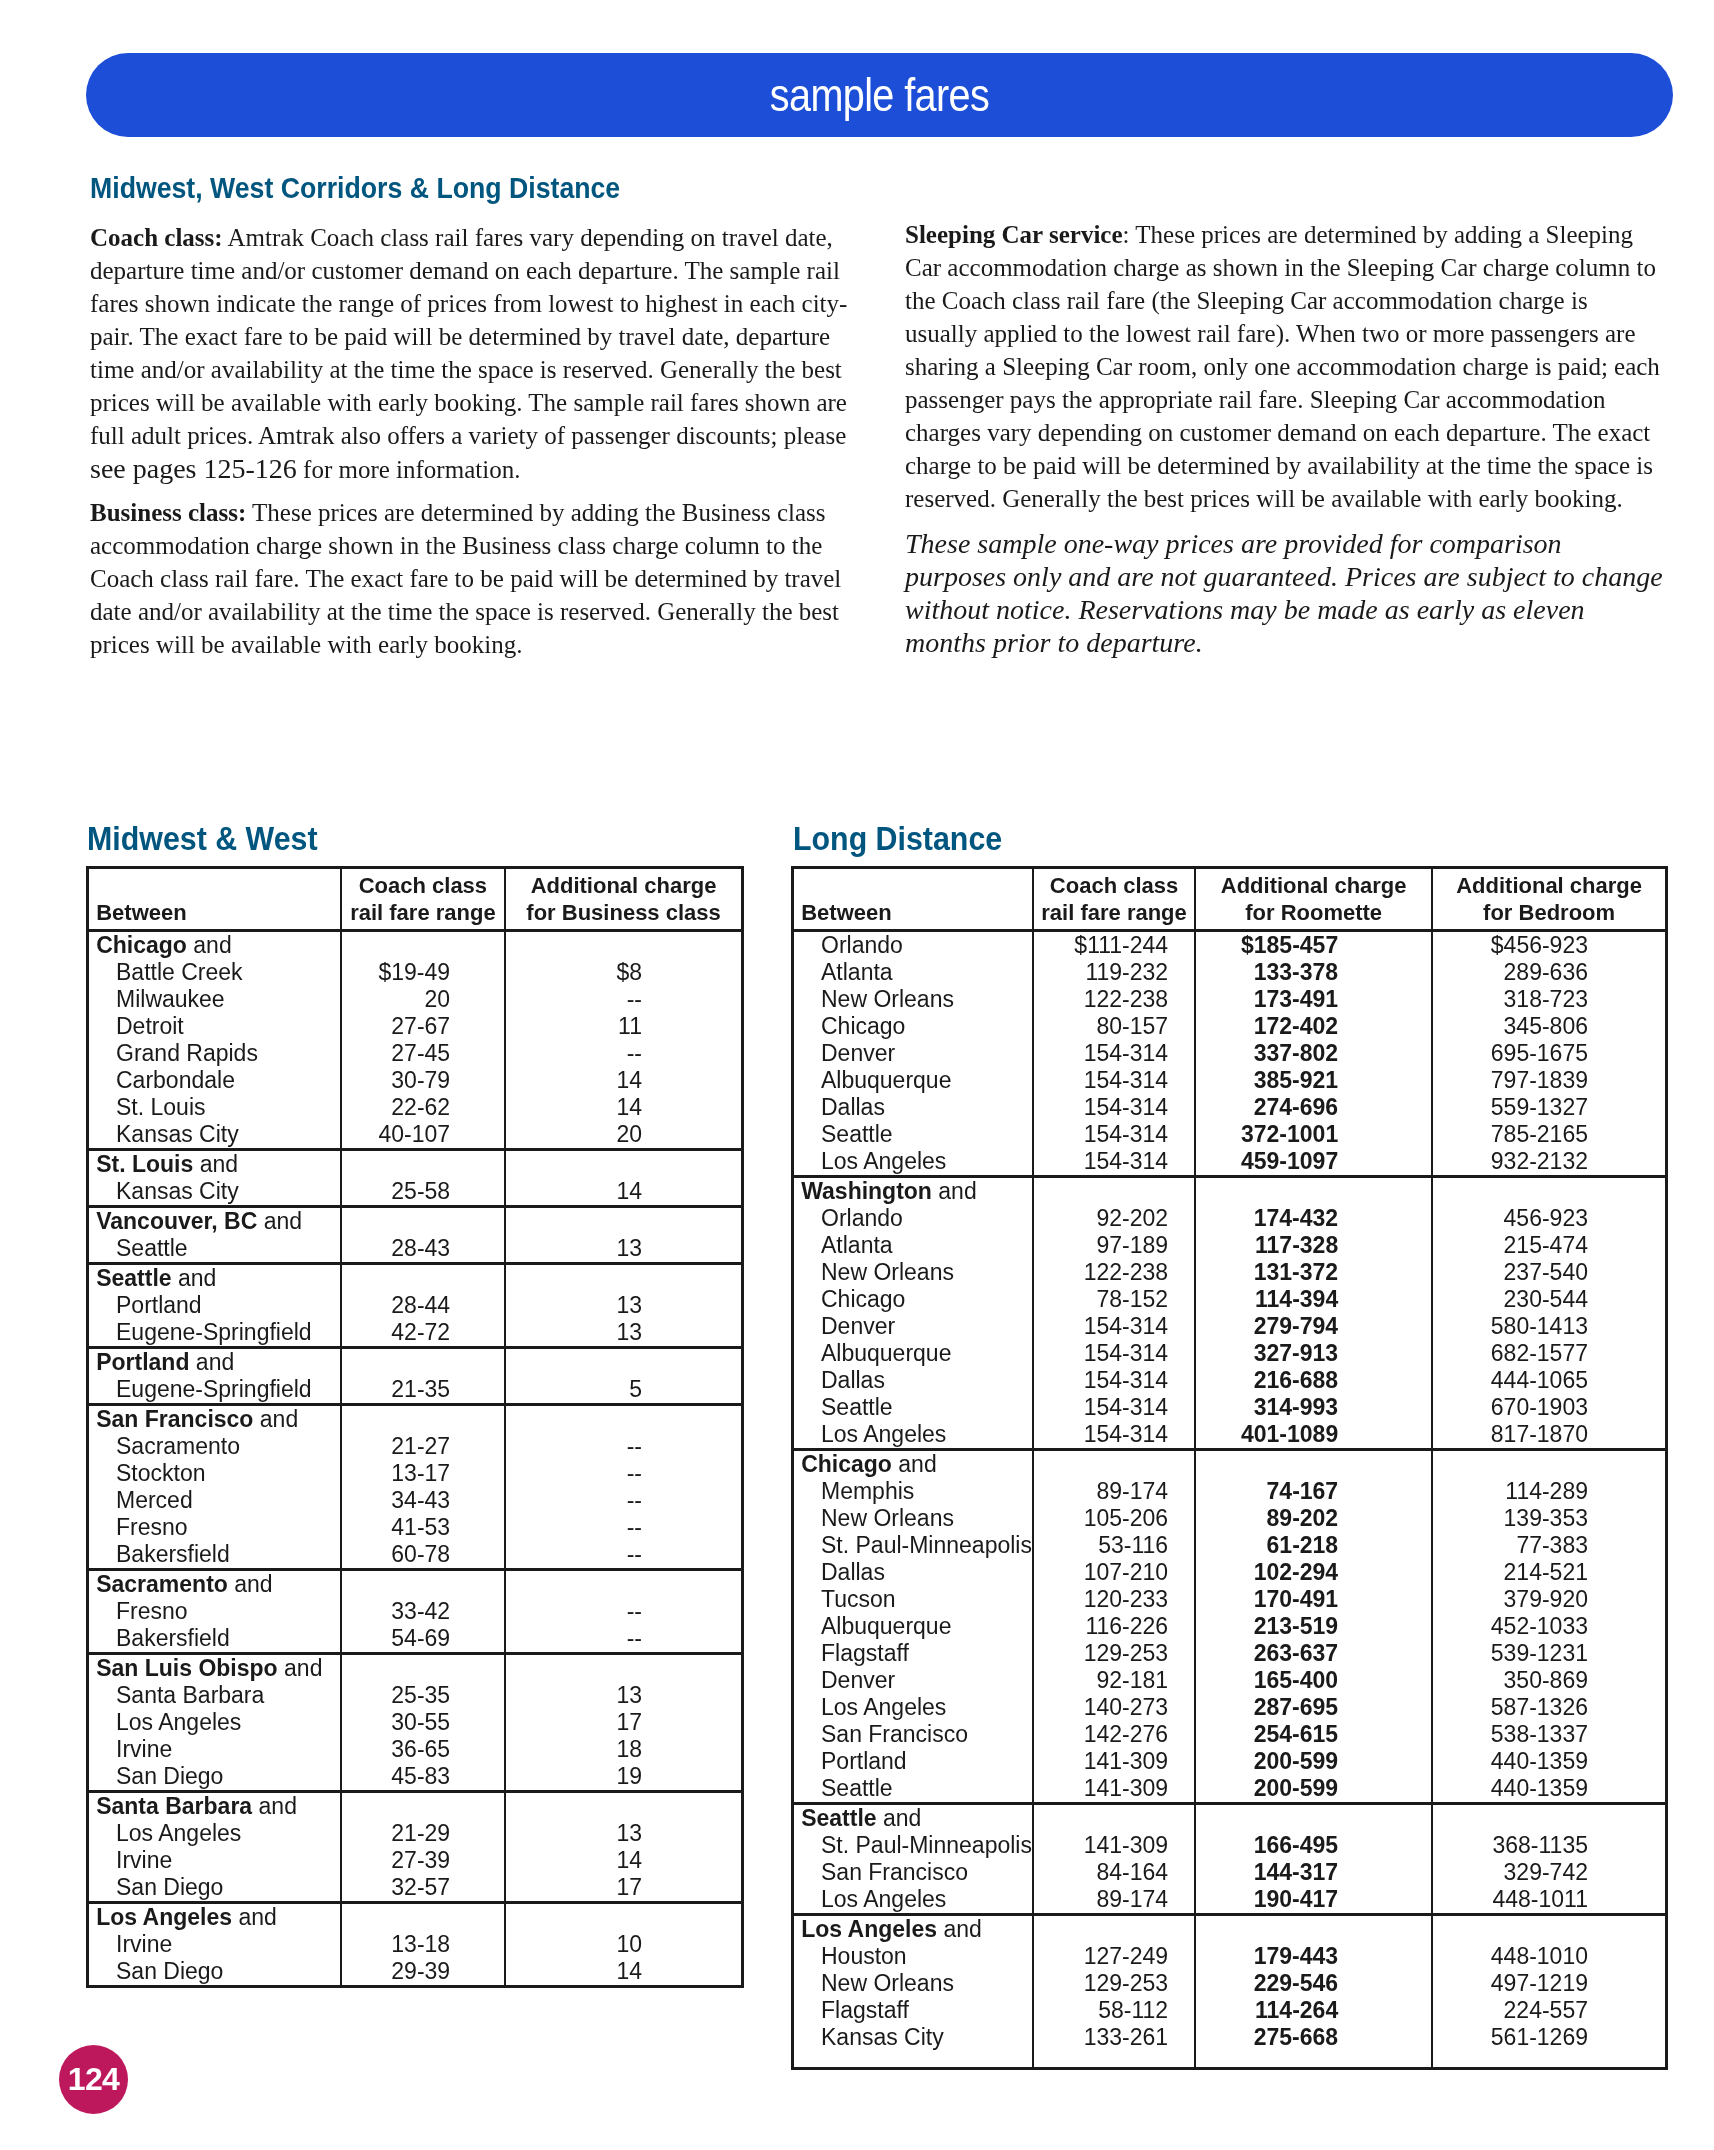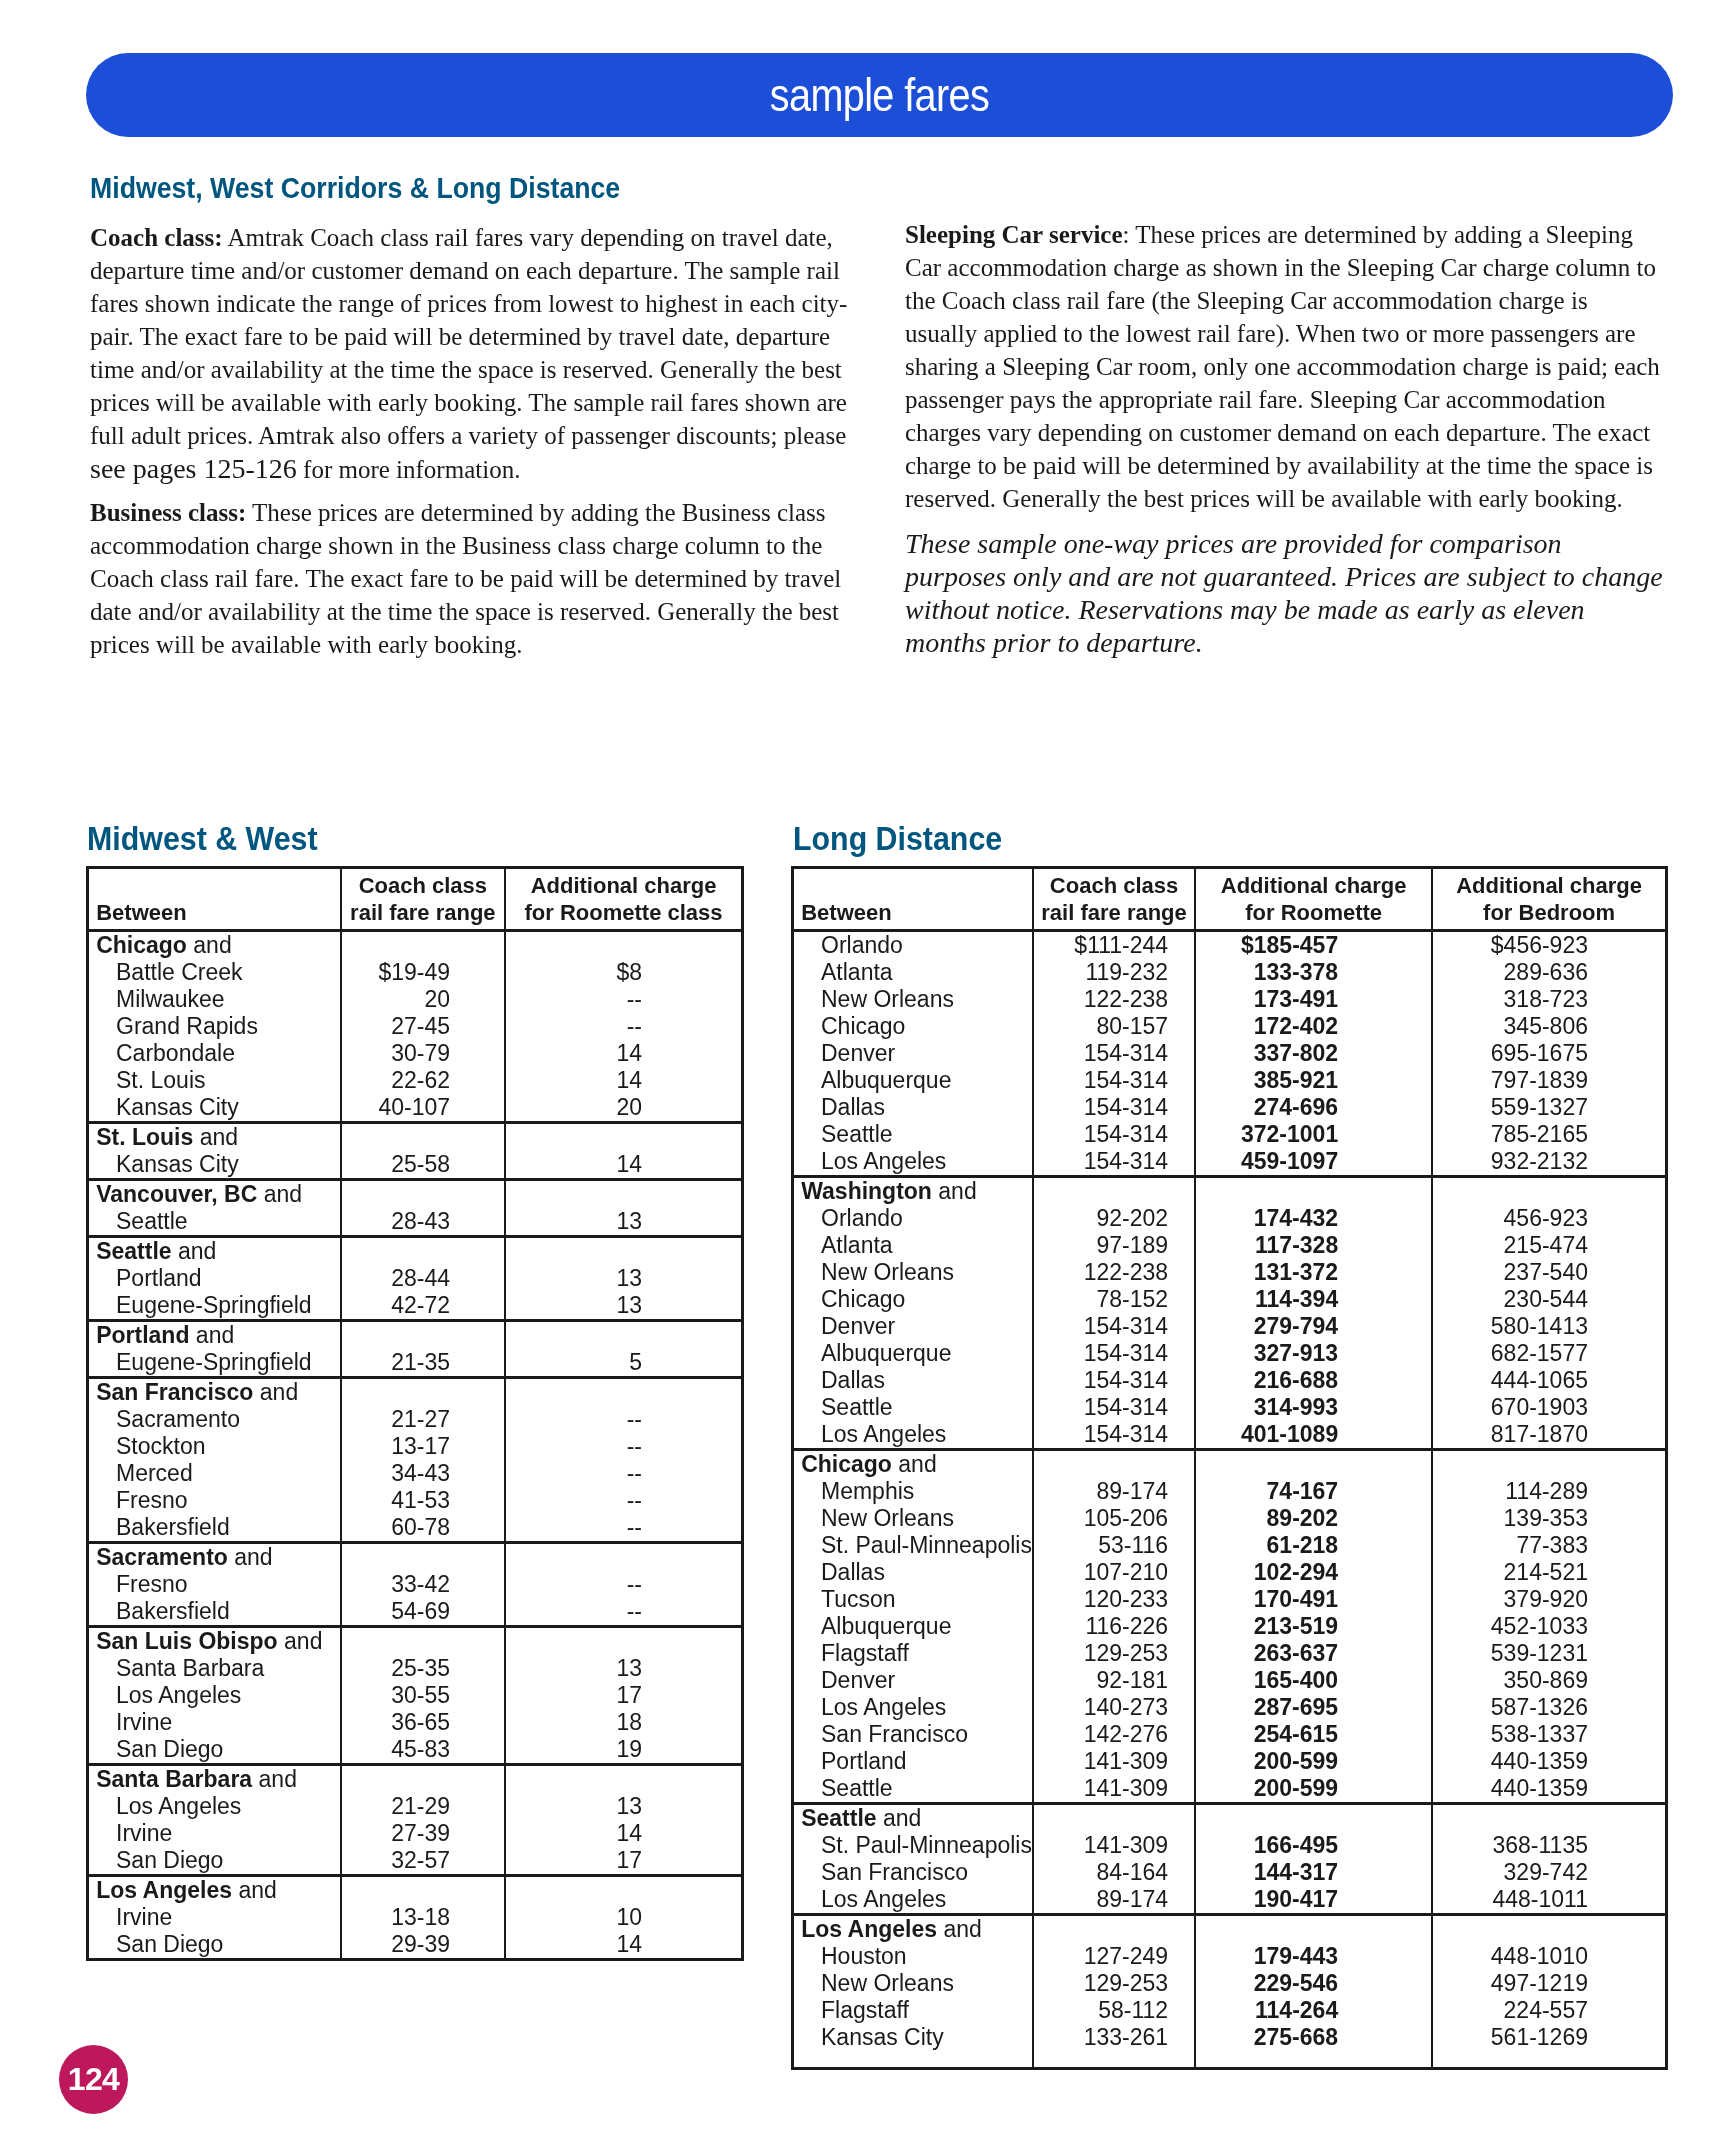--- a/index.html
+++ b/index.html
@@ -102,38 +102,43 @@
 <table class="fares" id="mw-table">
   <colgroup>
       <col class="c1">
       <col class="c2">
       <col class="c3">
     </colgroup>
   <thead>
       <tr id="mw-head">
         <th><span>Between</span></th>
         <th><span>Coach class</span><br><span>rail fare range</span></th>
-        <th><span>Additional charge</span><br><span>for Roomette class</span></th>
+        <th><span>Additional charge</span><br><span>for Business class</span></th>
       </tr>
     </thead>
 <tbody>
       <tr class="group-head">
         <td><span class="origin">Chicago</span><span> and</span></td>
         <td></td>
         <td></td>
       </tr>
       <tr>
         <td class="dest">Battle Creek</td>
         <td class="num coach">$19-49</td>
         <td class="num biz">$8</td>
       </tr>
       <tr>
         <td class="dest">Milwaukee</td>
         <td class="num coach">20</td>
         <td class="num biz">--</td>
+      </tr>
+      <tr>
+        <td class="dest">Detroit</td>
+        <td class="num coach">27-67</td>
+        <td class="num biz">11</td>
       </tr>
       <tr>
         <td class="dest">Grand Rapids</td>
         <td class="num coach">27-45</td>
         <td class="num biz">--</td>
       </tr>
       <tr>
         <td class="dest">Carbondale</td>
         <td class="num coach">30-79</td>
         <td class="num biz">14</td>

